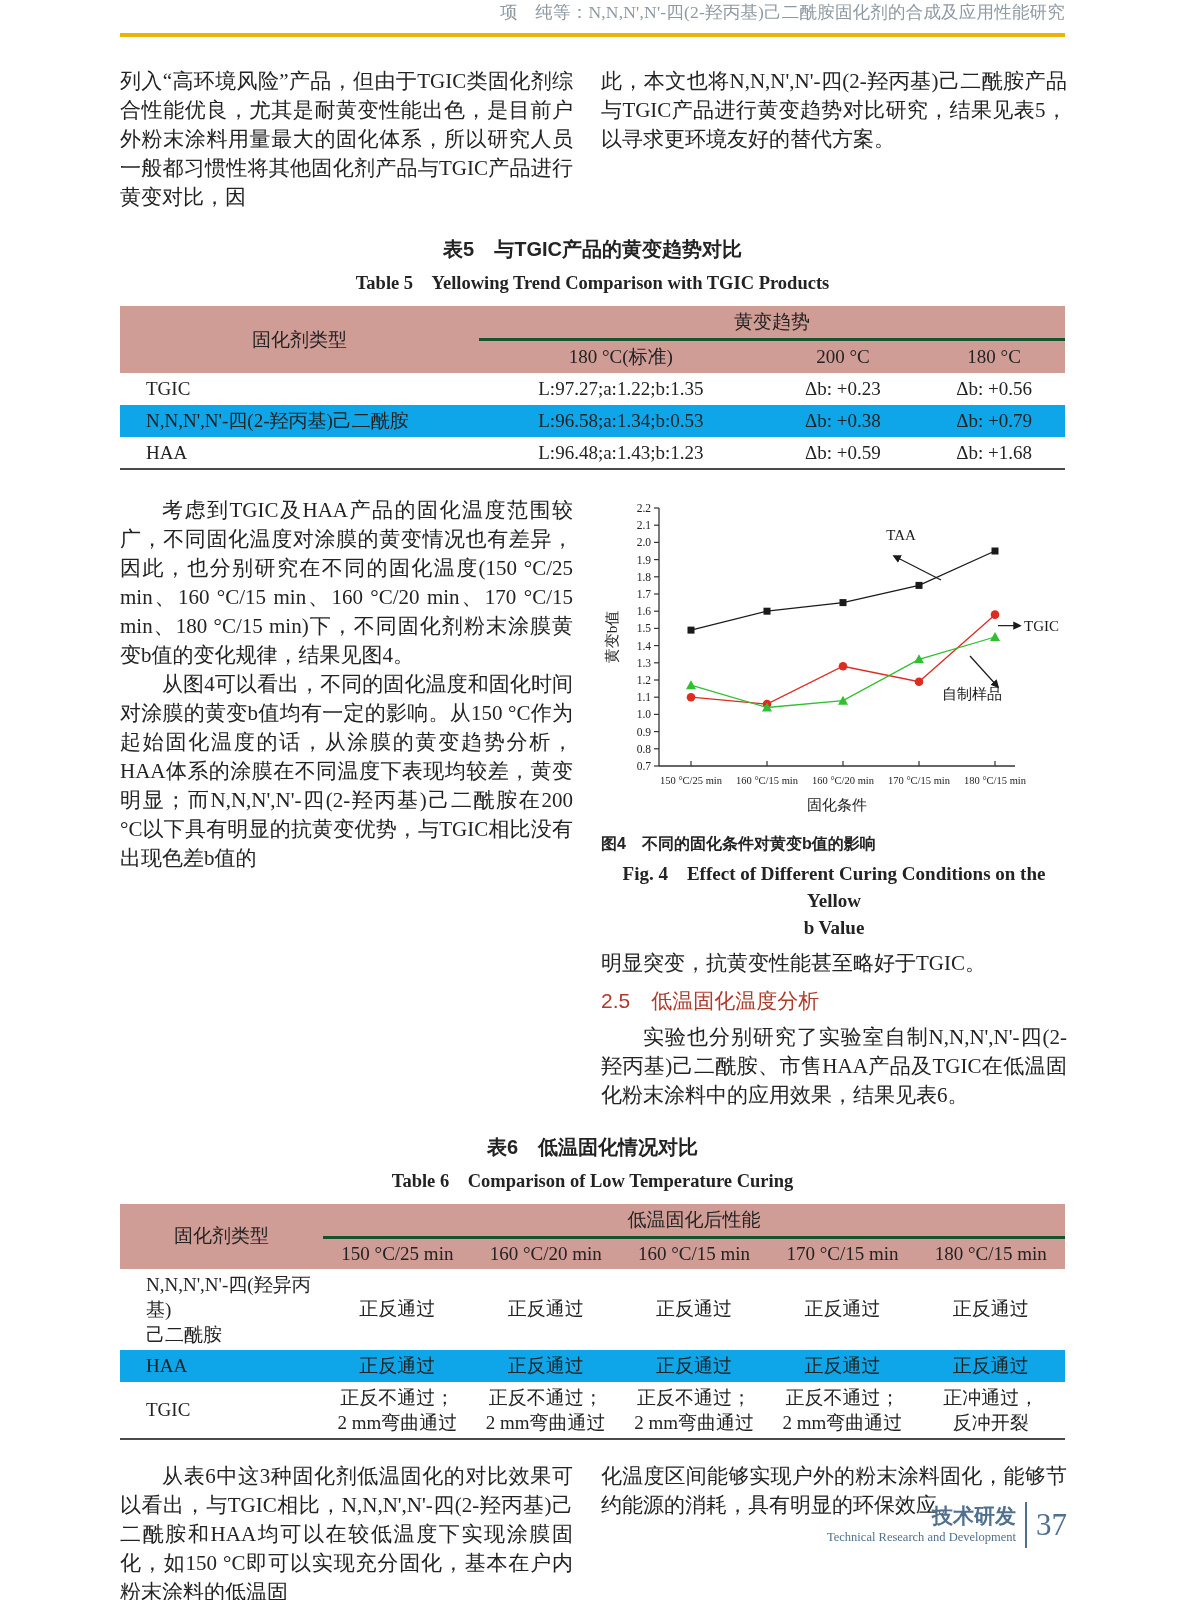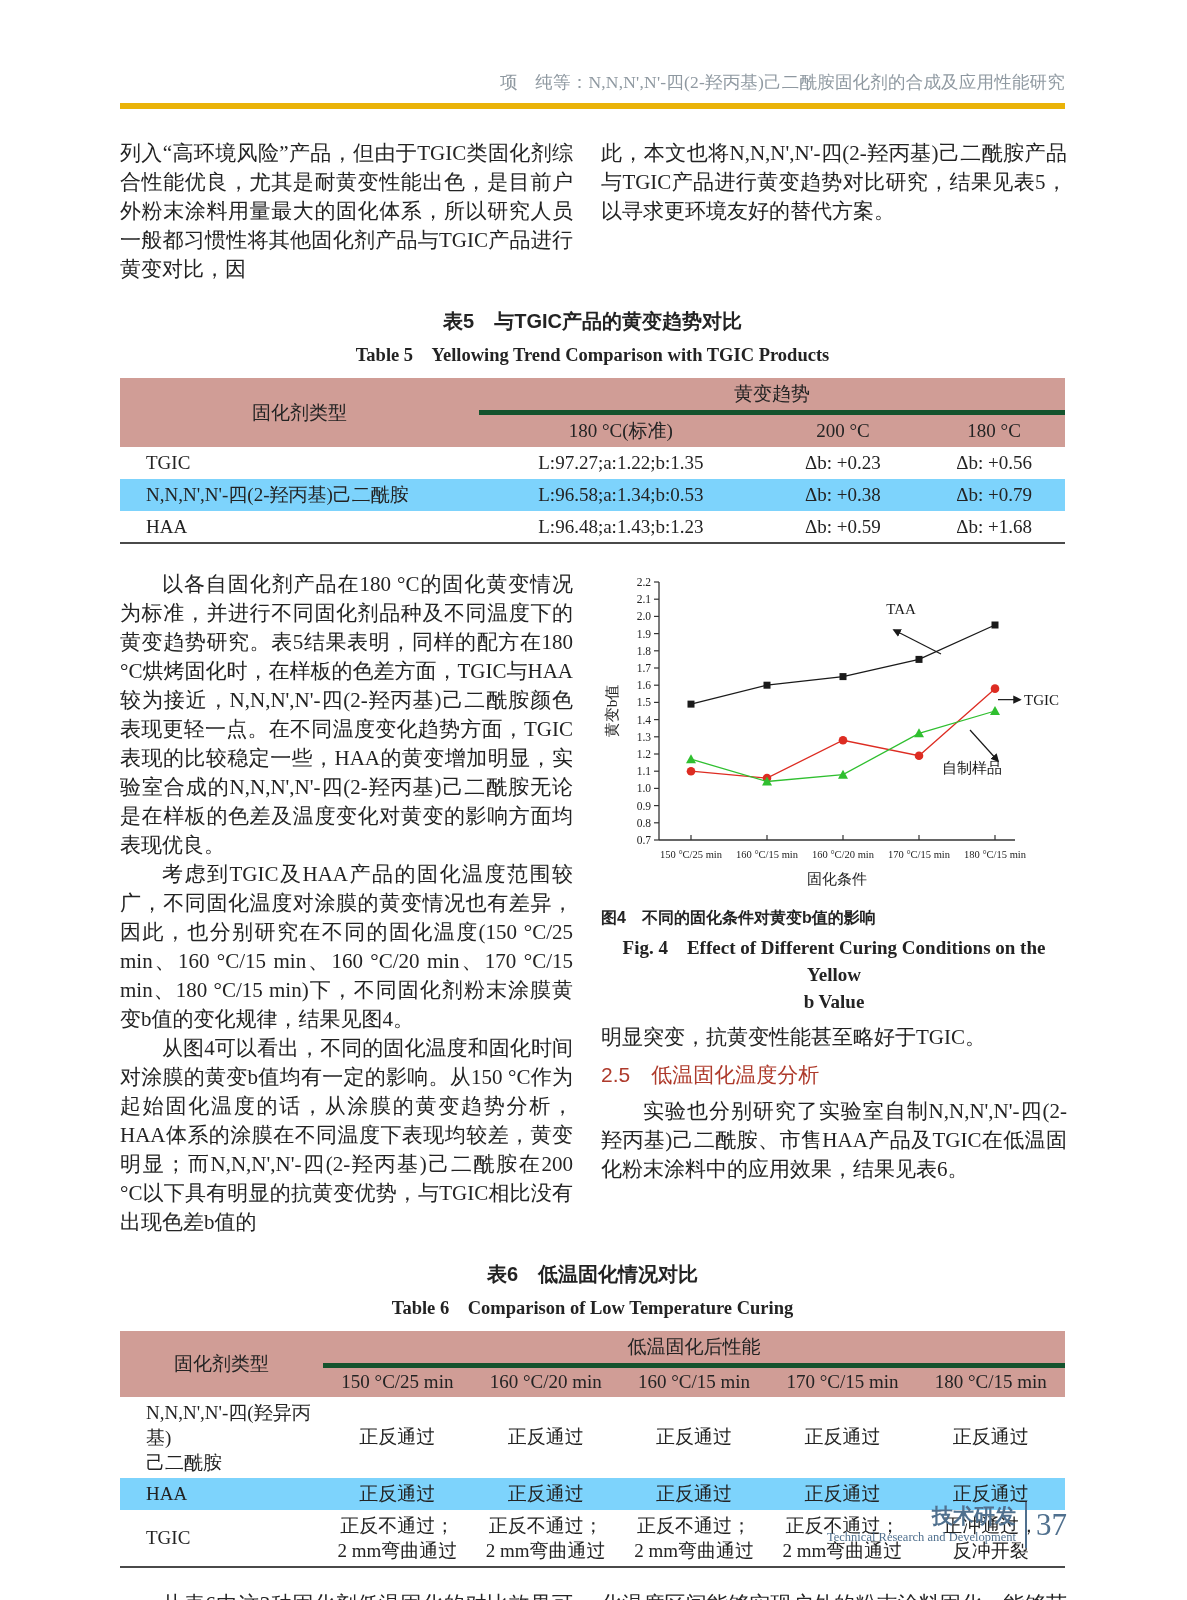--- a/index.html
+++ b/index.html
@@ -3,42 +3,42 @@
 <meta charset="utf-8">
 <style>
   html,body { margin:0; padding:0; background:#e8e8e8; }
   .page {
     position:relative; width:1187px; height:1600px; margin:0 auto;
     background:#ffffff; overflow:hidden;
     font-family:"Liberation Serif","DejaVu Serif",serif; color:#232323;
   }
   .content { padding:0 122px 0 120px; }
   .runhead {
-    padding-top:70px; padding-bottom:9px; text-align:right;
+    padding-bottom:9px; text-align:right;
     color:#8f99a1; font-size:17.5px; letter-spacing:0.2px;
-    border-bottom:6px solid #eab308;
+    border-bottom:4px solid #eab308;
   }
   .twocol { display:flex; gap:28px; }
   .col-l { width:453px; flex:none; }
   .col-r { width:466px; flex:none; }
   p.body { margin:0; font-size:21px; line-height:29px; text-align:justify; }
   p.indent { text-indent:2em; }
   .mt30 { margin-top:30px; } .mt26 { margin-top:26px; } .mt22 { margin-top:22px; }
   .tbl-title-cn { text-align:center; font-weight:bold; font-size:20px;
     font-family:"Liberation Sans","DejaVu Sans",sans-serif; margin-top:24px; }
   .tbl-title-en { text-align:center; font-weight:bold; font-size:18.5px; margin-top:7px; margin-bottom:11px; }
   table.dtable { width:100%; border-collapse:collapse; border-bottom:2px solid #4a4a4a;
     font-size:19px; table-layout:fixed; }
   .dtable th, .dtable td { font-weight:normal; text-align:center; vertical-align:middle; padding:3px 2px; }
   .dtable thead tr { height:31px; }
   .dtable thead th { background:#d09d96; }
-  .dtable thead th.group { border-bottom:5px solid #14532d; }
+  .dtable thead th.group { border-bottom:3px solid #14532d; }
   .dtable tbody tr { height:32px; }
   .dtable td.name { text-align:left; padding-left:26px; }
-  .dtable tr.hl { background:#7dd3fc;border-radius:11px; }
+  .dtable tr.hl { background:#0ea5e9;border-radius:11px; }
   .preline { white-space:pre-line; line-height:25px; }
   .sec-head { margin:9px 0 8px 0; color:#ae3a2b; font-weight:normal; font-size:21px;
     font-family:"Liberation Sans","DejaVu Sans",sans-serif; }
   .fig-cap-cn { text-align:left; font-weight:bold; font-size:16px;
     font-family:"Liberation Sans","DejaVu Sans",sans-serif; margin-top:8px; }
   .fig-cap-en { text-align:center; font-weight:bold; font-size:19px; line-height:27px; margin-top:5px; margin-bottom:8px; }
   .chart-wrap { margin-top:2px; }
   .footer { position:absolute; right:120px; bottom:52px; display:flex; align-items:center; }
   .footer-text { text-align:right; color:#50708e; margin-right:9px; }
   .footer-cn { font-size:21px; font-weight:bold; font-family:"Liberation Sans","DejaVu Sans",sans-serif; line-height:22px; }
@@ -102,21 +102,20 @@
             <td>L:96.48;a:1.43;b:1.23</td>
             <td>Δb: +0.59</td>
             <td>Δb: +1.68</td>
           </tr>
         </tbody>
       </table>
     </div>
 
     <div class="twocol mt26">
       <div class="col-l">
-        <p class="body indent">以各自固化剂产品在180 °C的固化黄变情况为标准，并进行不同固化剂品种及不同温度下的黄变趋势研究。表5结果表明，同样的配方在180 °C烘烤固化时，在样板的色差方面，TGIC与HAA较为接近，N,N,N',N'-四(2-羟丙基)己二酰胺颜色表现更轻一点。在不同温度变化趋势方面，TGIC表现的比较稳定一些，HAA的黄变增加明显，实验室合成的N,N,N',N'-四(2-羟丙基)己二酰胺无论是在样板的色差及温度变化对黄变的影响方面均表现优良。</p>
         <p class="body indent">考虑到TGIC及HAA产品的固化温度范围较广，不同固化温度对涂膜的黄变情况也有差异，因此，也分别研究在不同的固化温度(150 °C/25 min、160 °C/15 min、160 °C/20 min、170 °C/15 min、180 °C/15 min)下，不同固化剂粉末涂膜黄变b值的变化规律，结果见图4。</p>
         <p class="body indent">从图4可以看出，不同的固化温度和固化时间对涂膜的黄变b值均有一定的影响。从150 °C作为起始固化温度的话，从涂膜的黄变趋势分析，HAA体系的涂膜在不同温度下表现均较差，黄变明显；而N,N,N',N'-四(2-羟丙基)己二酰胺在200 °C以下具有明显的抗黄变优势，与TGIC相比没有出现色差b值的</p>
       </div>
       <div class="col-r">
         <div class="chart-wrap" id="chart-mount"><svg viewBox="0 0 464 324" width="464" height="324">
               <defs>
                 <marker id="arr" viewBox="0 0 10 10" refX="8" refY="5" markerWidth="7" markerHeight="7" orient="auto">
                   <path d="M0,0 L10,5 L0,10 z" fill="#1a1a1a"></path>
                 </marker>
               </defs>

